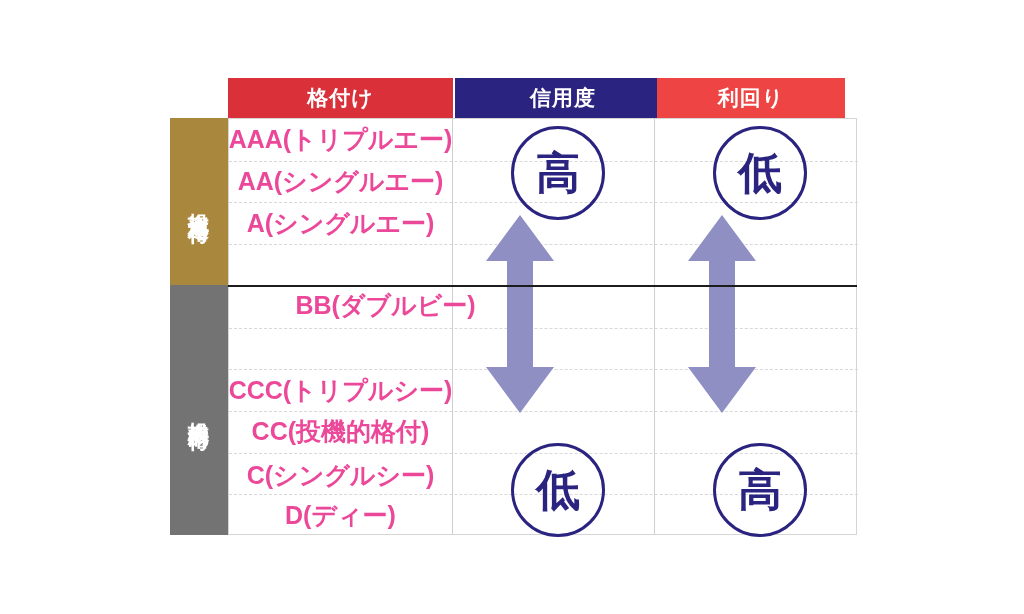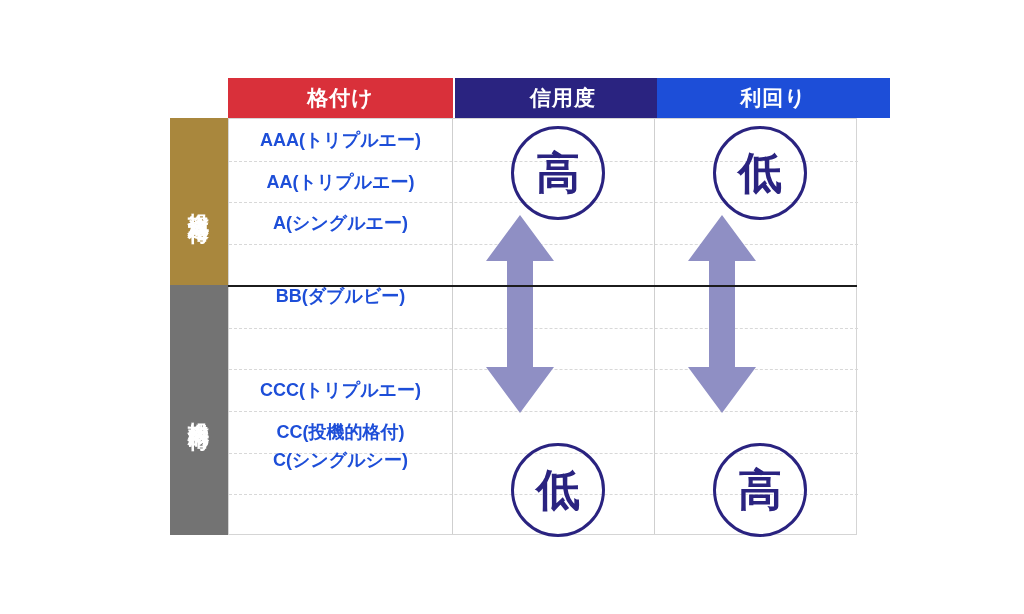--- a/index.html
+++ b/index.html
@@ -21,21 +21,21 @@
 
   
   .hdr{
     position:absolute;top:0;height:40px;
     display:flex;align-items:center;justify-content:center;
     color:#ffffff;font-weight:bold;font-size:21px;
     letter-spacing:1px;
   }
   .hdr-rating{left:58px;width:225px;background:#d9303a;}
   .hdr-credit{left:285px;width:216px;background:#2a2380;}
-  .hdr-yield{left:487px;width:233px;background:#1d4ed8;}
+  .hdr-yield{left:487px;width:188px;background:#ef4444;}
 
   
   .sidebar{
     position:absolute;left:0;width:58px;
     display:flex;align-items:center;justify-content:center;
     color:#ffffff;font-weight:bold;font-size:21px;
     writing-mode:vertical-rl;
     text-orientation:upright;
     letter-spacing:2px;
     line-height:1;
@@ -52,21 +52,21 @@
     box-sizing:border-box;
   }
   .row{
     position:absolute;left:0;width:629px;height:41.7px;
     display:block;
   }
   .row-label{
     position:absolute;left:0;top:0;
     width:223px;height:41.7px;
     display:flex;align-items:center;justify-content:center;
-    font-size:18px;font-weight:bold;color:#1d4ed8;
+    font-size:25px;font-weight:bold;color:#ec4899;
     white-space:nowrap;
   }
   .row-sep{
     position:absolute;left:0;width:629px;height:0;
     border-top:1px dashed #d8d8d8;
   }
 
   
   .vdiv{
     position:absolute;top:0;width:0;height:415px;
@@ -120,52 +120,55 @@
 
       <div class="vdiv vdiv-1"></div>
       <div class="vdiv vdiv-2"></div>
 
       <div class="row" style="top:0px;">
         <div class="row-label">AAA(トリプルエー)</div>
       </div>
       <div class="row-sep" style="top:41.7px;"></div>
 
       <div class="row" style="top:41.7px;">
-        <div class="row-label">AA(トリプルエー)</div>
+        <div class="row-label">AA(シングルエー)</div>
       </div>
       <div class="row-sep" style="top:83.4px;"></div>
 
       <div class="row" style="top:83.4px;text-align:right;">
         <div class="row-label">A(シングルエー)</div>
       </div>
       <div class="row-sep" style="top:125.1px;"></div>
 
 
-      <div class="row" style="top:156px;">
+      <div class="row" style="top:166px;margin-left:45px;">
         <div class="row-label">BB(ダブルビー)</div>
       </div>
       <div class="row-sep" style="top:208.5px;"></div>
 
       <div class="row-sep" style="top:250.2px;"></div>
 
       <div class="row" style="top:250.2px;">
-        <div class="row-label">CCC(トリプルエー)</div>
+        <div class="row-label">CCC(トリプルシー)</div>
       </div>
       <div class="row-sep" style="top:291.9px;"></div>
 
       <div class="row" style="top:291.9px;">
         <div class="row-label">CC(投機的格付)</div>
       </div>
       <div class="row-sep" style="top:333.6px;"></div>
 
-      <div class="row" style="top:320px;padding-left:30px;">
+      <div class="row" style="top:336px;padding-left:30px;">
         <div class="row-label">C(シングルシー)</div>
       </div>
       <div class="row-sep" style="top:375.3px;"></div>
 
+      <div class="row" style="top:375.3px;">
+        <div class="row-label">D(ディー)</div>
+      </div>
 
     </div>
 
     <div class="grade-divider"></div>
 
     <svg class="arrow" style="left:316px;top:137px;" width="68" height="198" viewBox="0 0 68 198">
       <polygon points="34,0 68,46 47,46 47,152 68,152 34,198 0,152 21,152 21,46 0,46" fill="#8f8fc4"></polygon>
     </svg>
 
     <div class="circle" style="left:341px;top:48px;">高</div>

